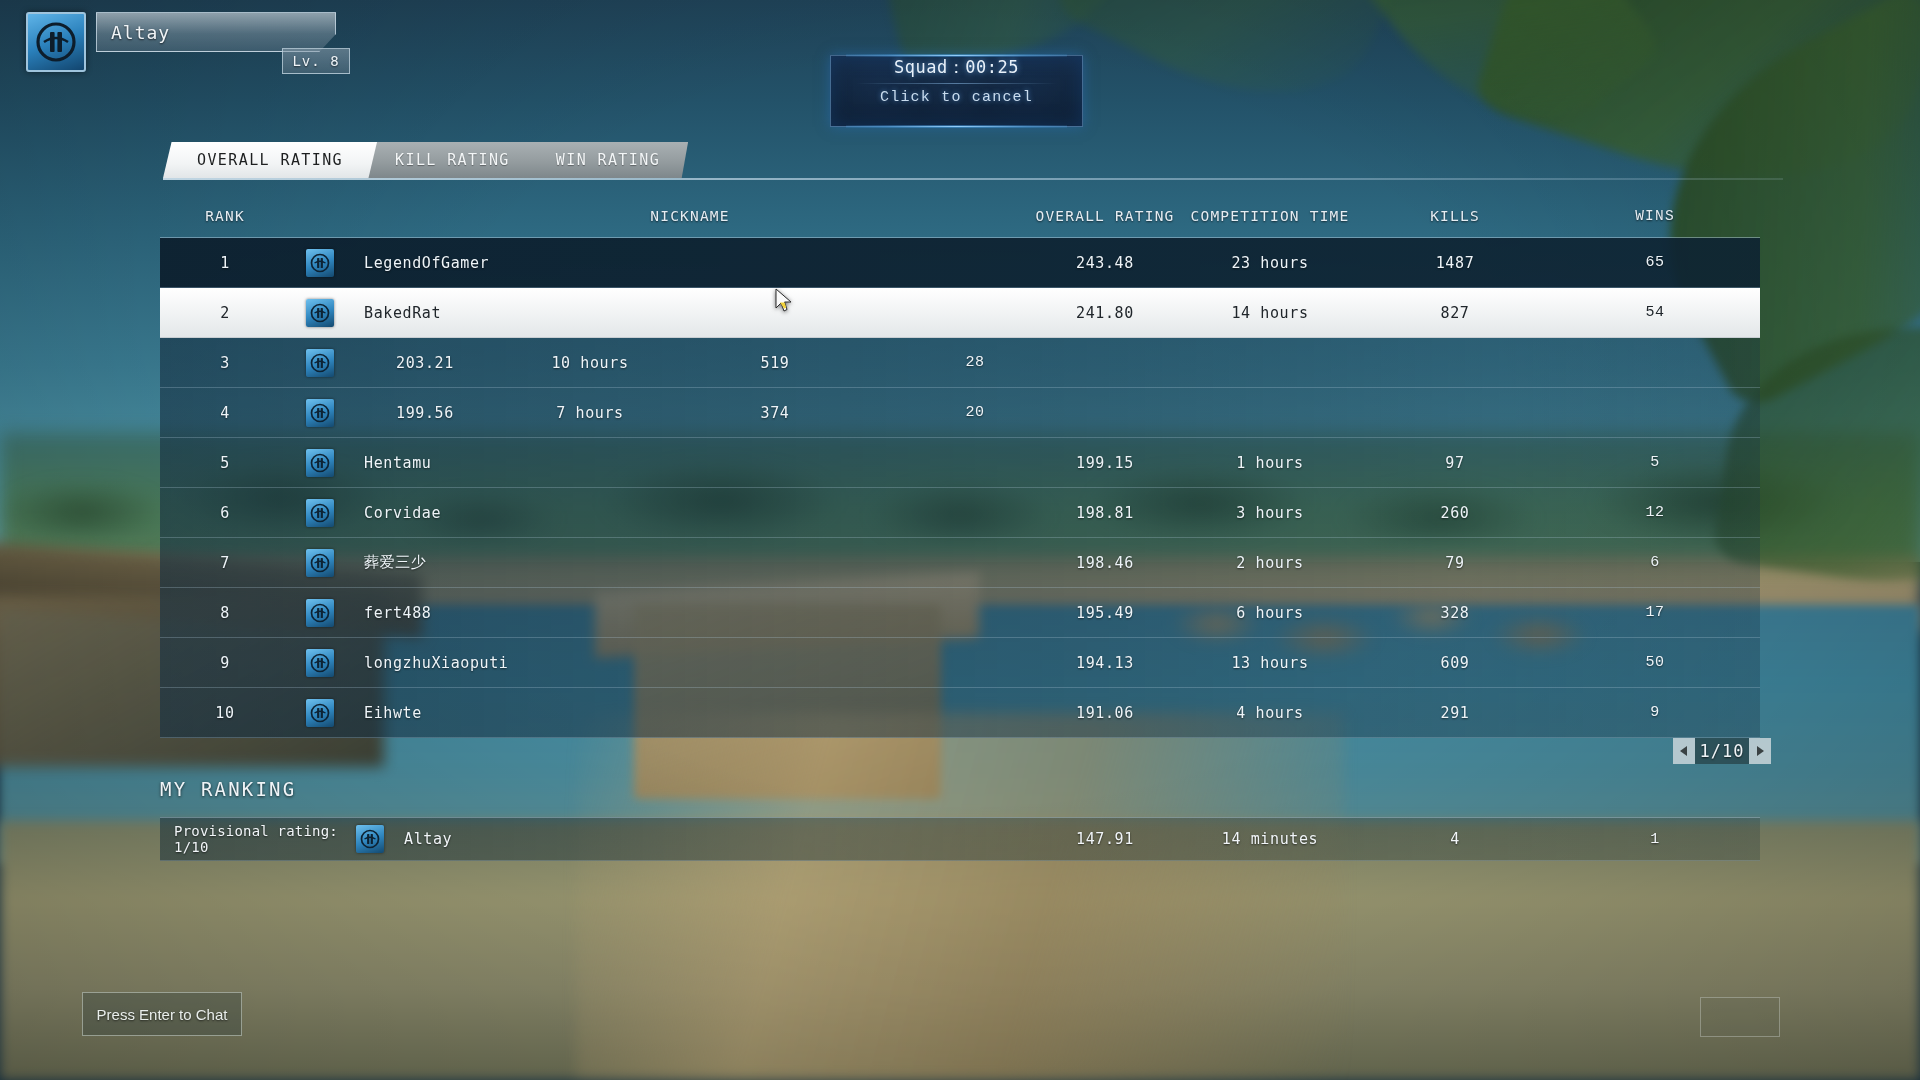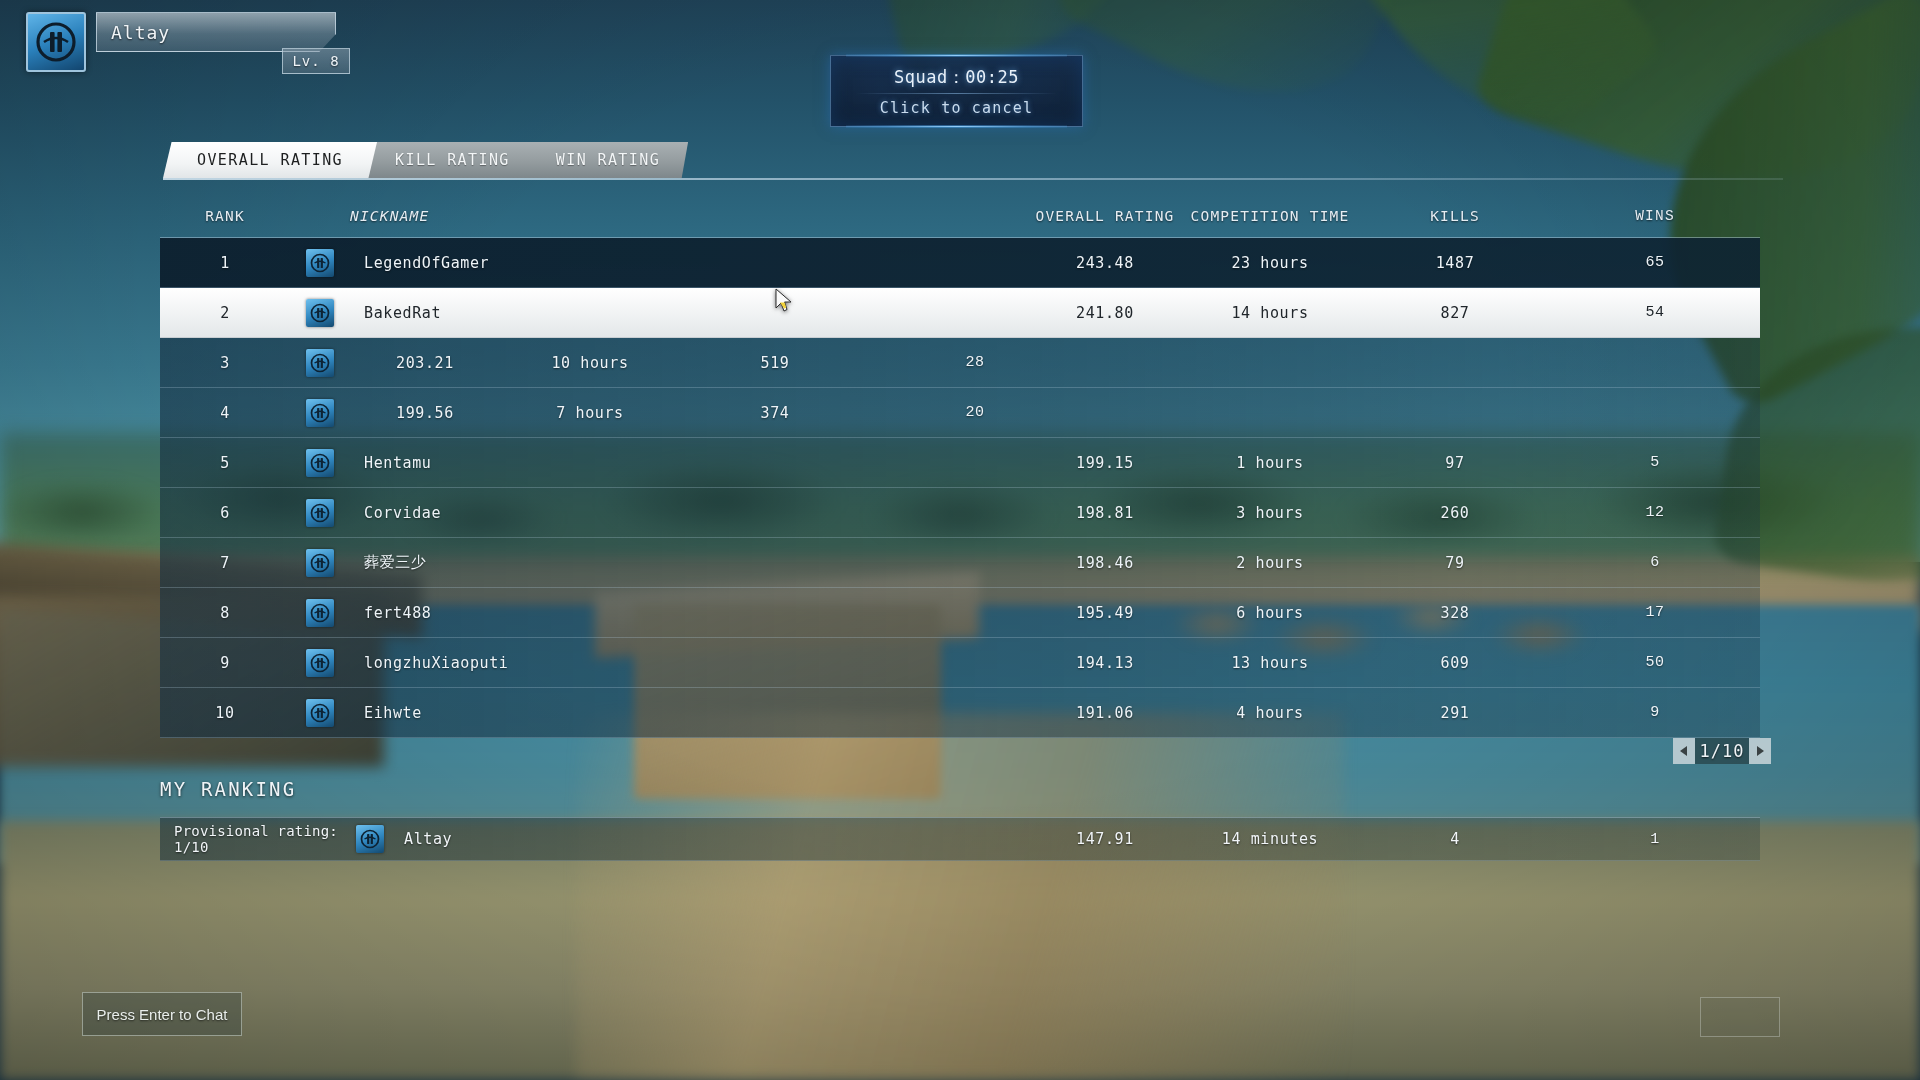--- a/index.html
+++ b/index.html
@@ -191,21 +191,21 @@
     left: 830px; top: 55px;
     width: 253px; height: 72px;
     background:
       linear-gradient(to bottom, rgba(20,40,70,.85), rgba(12,26,48,.9)),
       radial-gradient(ellipse 60px 70px at 20% 50%, rgba(70,150,230,.45) 0%, rgba(70,150,230,0) 75%),
       radial-gradient(ellipse 50px 70px at 48% 40%, rgba(90,170,250,.35) 0%, rgba(90,170,250,0) 75%),
       radial-gradient(ellipse 55px 70px at 78% 55%, rgba(60,140,220,.4) 0%, rgba(60,140,220,0) 75%);
     border: 1px solid rgba(120,175,225,.5);
     box-shadow: 0 0 12px rgba(40,110,190,.5), inset 0 0 18px rgba(20,60,110,.6);
     display: flex; flex-direction: column;
-    align-items: center; justify-content: center;
+    align-items: center; 
   }
   .squad-box::before, .squad-box::after {
     content: "";
     position: absolute; left: 6%; width: 88%; height: 3px;
     background: radial-gradient(ellipse at center, rgba(150,210,255,.95) 0%, rgba(80,170,240,.45) 45%, rgba(80,170,240,0) 100%);
   }
   .squad-box::before { top: -2px; }
   .squad-box::after  { bottom: -2px; }
   .squad-line1 {
     color: #e8f1fa; font-size: 17px; letter-spacing: .5px;
@@ -213,20 +213,21 @@
     padding-bottom: 4px;
   }
   .squad-sep {
     width: 80%; height: 1px;
     background: linear-gradient(to right, rgba(150,200,245,0), rgba(150,200,245,.5), rgba(150,200,245,0));
   }
   .squad-line2 {
     color: #c9dcee; font-size: 15px; letter-spacing: 1.2px;
     text-shadow: 0 0 5px rgba(100,170,240,.7);
     padding-top: 5px;
+    font-family: Liberation Mono, monospace;
   }
 
   
   .tabs {
     position: absolute;
     left: 163px; top: 142px;
     display: flex;
     align-items: flex-end;
     height: 36px;
   }
@@ -305,21 +306,21 @@
 
   
   .c-rank  { width: 130px; text-align: center; flex: none; }
   .c-av    { width: 60px;  flex: none; display: flex; justify-content: center; }
   .c-nick  { flex: 1 1 auto; padding-left: 14px; }
   .c-score { width: 150px; text-align: center; flex: none; }
   .c-time  { width: 180px; text-align: center; flex: none; }
   .c-kills { width: 190px; text-align: center; flex: none; }
   .c-wins  { width: 210px; text-align: center; flex: none; font-family: Liberation Mono, monospace; }
 
-  .thead .c-nick { padding-left: 0; text-align: left; font-style: italic; }
+  .thead .c-nick { padding-left: 0; text-align: center; }
 
   .avatar-sm {
     width: 28px; height: 28px;
     border-radius: 2px;
     background: linear-gradient(160deg, #6ec0ee 0%, #2f86bf 52%, #14496f 100%);
     display: flex; align-items: center; justify-content: center;
     box-shadow: 0 0 3px rgba(0,0,0,.5);
   }
 
   

